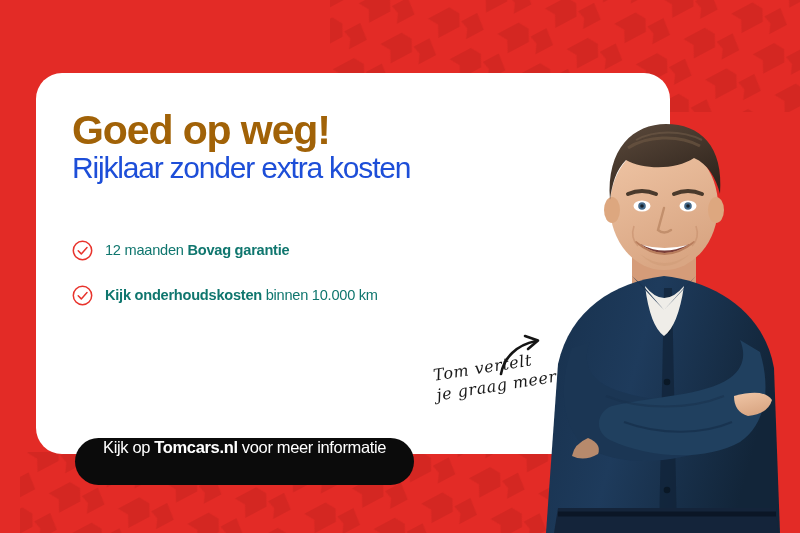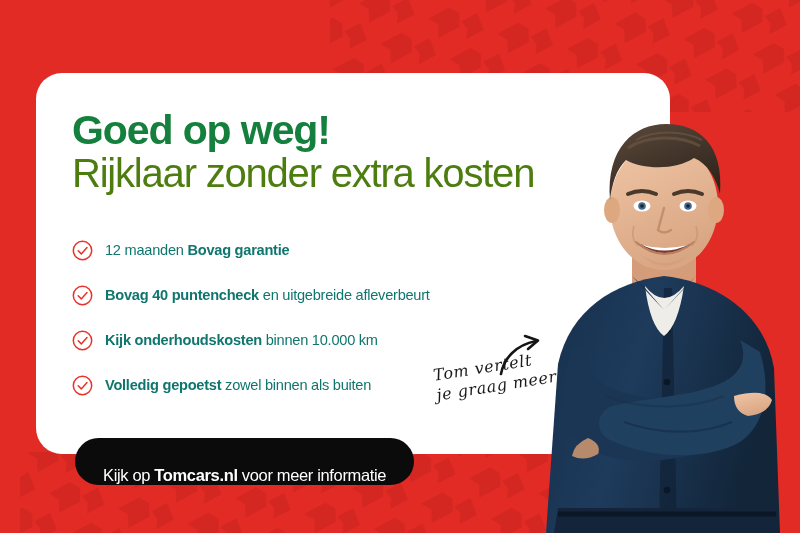--- a/index.html
+++ b/index.html
@@ -42,29 +42,29 @@
 
   
   #headline {
     position:absolute;
     left:36px; top:36px;
     width:560px;
   }
   #headline .l1 {
     font-size:41px;
     font-weight:bold;
-    color:#15803d;
+    color:#a16207;
     letter-spacing:-1.1px;
     line-height:1.03;
     white-space:nowrap;
   }
   #headline .l2 {
-    font-size:40px;
+    font-size:30px;
     font-weight:400;
-    color:#4d7c0f;
+    color:#1d4ed8;
     letter-spacing:-1.2px;
     line-height:1.12;
     white-space:nowrap;
   }
 
   
   #features {
     position:absolute;
     left:36px; top:160px;
     width:580px;
@@ -89,21 +89,21 @@
   }
   .feature-text b { font-weight:bold; }
 
   
   #cta {
     position:absolute;
     left:75px; top:438px;
     height:47px;
     padding:0 28px;
     display:flex;
-    align-items:flex-end;
+    align-items:flex-start;
     background:#0B0B0B;
     border-radius:24px;
     cursor:pointer;
   }
   #cta .cta-text {
     font-size:16.5px;
     color:#FFFFFF;
     letter-spacing:-0.35px;
     white-space:nowrap;
   }
@@ -177,50 +177,32 @@
     <div class="feature">
       <span class="check-icon">
         <svg width="21" height="21" viewBox="0 0 21 21" xmlns="http://www.w3.org/2000/svg">
           <circle cx="10.5" cy="10.5" r="9.2" fill="none" stroke="#E8332C" stroke-width="1.5"></circle>
           <path d="M6.2 10.8 L9.3 13.9 L15 7.6" fill="none" stroke="#E8332C" stroke-width="1.5" stroke-linecap="round" stroke-linejoin="round"></path>
         </svg>
       </span>
       <span class="feature-text"><span>12 maanden </span><b>Bovag garantie</b><span></span></span>
     </div>
 
-    <div class="feature">
-      <span class="check-icon">
-        <svg width="21" height="21" viewBox="0 0 21 21" xmlns="http://www.w3.org/2000/svg">
-          <circle cx="10.5" cy="10.5" r="9.2" fill="none" stroke="#E8332C" stroke-width="1.5"></circle>
-          <path d="M6.2 10.8 L9.3 13.9 L15 7.6" fill="none" stroke="#E8332C" stroke-width="1.5" stroke-linecap="round" stroke-linejoin="round"></path>
-        </svg>
-      </span>
-      <span class="feature-text"><span></span><b>Bovag 40 puntencheck</b><span> en uitgebreide afleverbeurt</span></span>
-    </div>
 
     <div class="feature">
       <span class="check-icon">
         <svg width="21" height="21" viewBox="0 0 21 21" xmlns="http://www.w3.org/2000/svg">
           <circle cx="10.5" cy="10.5" r="9.2" fill="none" stroke="#E8332C" stroke-width="1.5"></circle>
           <path d="M6.2 10.8 L9.3 13.9 L15 7.6" fill="none" stroke="#E8332C" stroke-width="1.5" stroke-linecap="round" stroke-linejoin="round"></path>
         </svg>
       </span>
       <span class="feature-text"><span></span><b>Kijk onderhoudskosten</b><span> binnen 10.000 km</span></span>
     </div>
 
 
-    <div class="feature">
-      <span class="check-icon">
-        <svg width="21" height="21" viewBox="0 0 21 21" xmlns="http://www.w3.org/2000/svg">
-          <circle cx="10.5" cy="10.5" r="9.2" fill="none" stroke="#E8332C" stroke-width="1.5"></circle>
-          <path d="M6.2 10.8 L9.3 13.9 L15 7.6" fill="none" stroke="#E8332C" stroke-width="1.5" stroke-linecap="round" stroke-linejoin="round"></path>
-        </svg>
-      </span>
-      <span class="feature-text"><span></span><b>Volledig gepoetst</b><span> zowel binnen als buiten</span></span>
-    </div>
 
   </div>
 </div>
 
 <div id="person">
   <svg width="272" height="437" viewBox="0 0 272 437" xmlns="http://www.w3.org/2000/svg">
     <defs>
       <linearGradient id="shirtG" x1="0" y1="0" x2="1" y2="0.3">
         <stop offset="0%" stop-color="#17304C"></stop>
         <stop offset="45%" stop-color="#1E3B5C"></stop>

